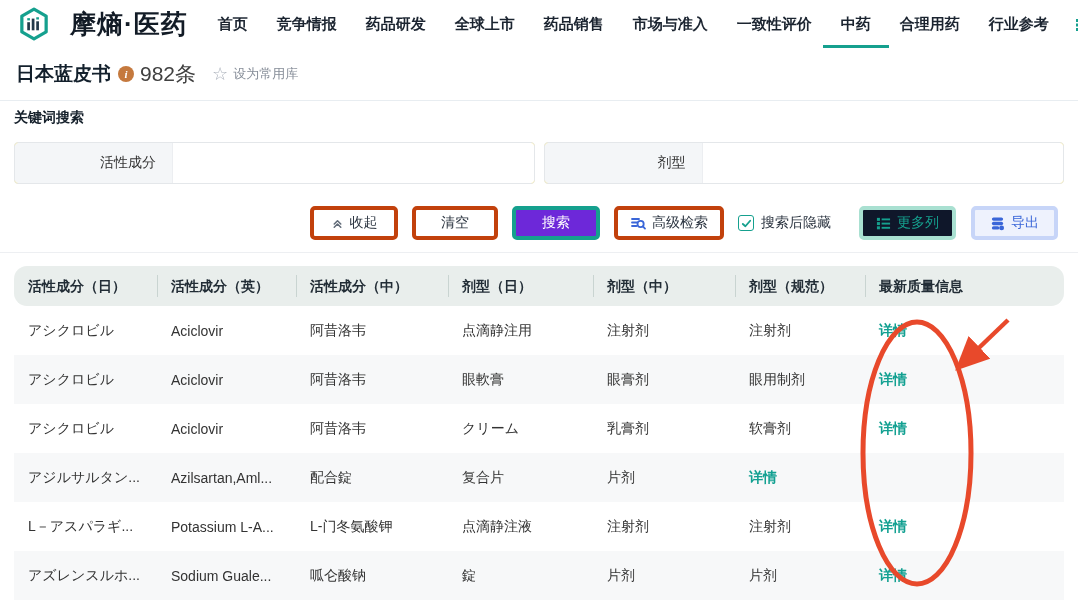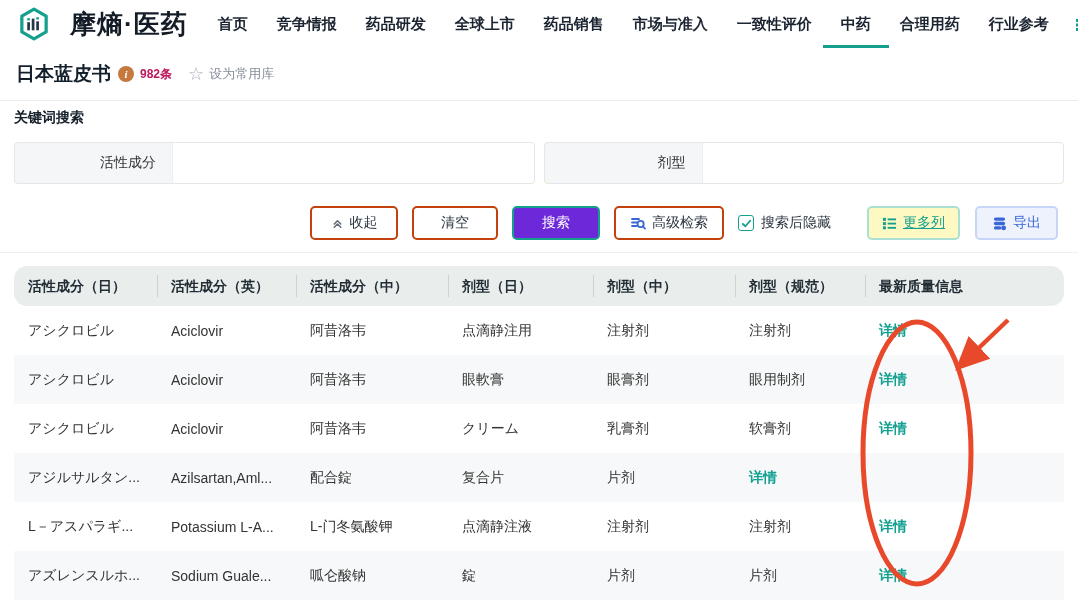--- a/index.html
+++ b/index.html
@@ -12,43 +12,43 @@
   .logo-text { font-size:26px; font-weight:bold; color:#121b26; letter-spacing:1px; white-space:nowrap; }
   .nav { display:flex; gap:29px; margin-left:30px; list-style:none; align-items:center; height:48px; }
   .nav-item { font-size:15px; font-weight:600; color:#1b2430; height:48px; line-height:48px; position:relative; cursor:pointer; white-space:nowrap; }
   .nav-item.active::after { content:""; position:absolute; left:50%; transform:translateX(-50%); bottom:0; width:66px; height:3px; background:#15a08e; }
   .nav-more { display:flex; align-items:center; gap:5px; margin-left:26px; font-size:15px; font-weight:600; color:#1b2430; cursor:pointer; }
 
   
   .titlebar { position:absolute; top:48px; left:0; right:0; height:53px; display:flex; align-items:center; padding:0 16px; border-bottom:1px solid #e8edf1; background:#fff; }
   .page-title { font-size:19px; font-weight:bold; color:#13202c; }
   .info-icon { width:16px; height:16px; border-radius:50%; background:#c5793e; color:#fff; font-family:"Liberation Serif",serif; font-style:italic; font-weight:bold; font-size:11px; display:inline-flex; align-items:center; justify-content:center; margin-left:7px; }
-  .count-badge { color:#be185d; font-size:12px; font-weight:bold; margin-left:6px; }
+  .count-badge { color:#404040; font-size:21px; font-weight:normal; margin-left:6px; }
   .star-icon { font-size:18px; color:#aab0ba; margin-left:16px; cursor:pointer; line-height:1; }
   .fav-label { font-size:13px; color:#868d98; margin-left:5px; cursor:pointer; }
 
   
   .kw-label { position:absolute; top:109px; left:14px; font-size:14px; font-weight:bold; color:#15202b; }
   .fields { position:absolute; top:142px; left:14px; right:14px; display:flex; gap:9px; }
   .field { flex:1; height:42px; border:1px solid #e4e7ea; border-radius:4px; display:flex; overflow:hidden; background:#fde047; }
   .field-label { width:158px; background:#f4f6f8; border-right:1px solid #eceef1; display:flex; align-items:center; justify-content:flex-end; padding-right:16px; font-size:14px; color:#333; flex-shrink:0; }
   .field-input { flex:1; border:none; outline:none; font-size:14px; padding:0 12px; background:#fff; font-family:inherit; }
 
   
   .btn-row { position:absolute; top:206px; left:0; right:0; height:34px; }
   .btn-left { position:absolute; left:310px; top:0; display:flex; gap:14px; align-items:center; }
   .btn-right { position:absolute; right:20px; top:0; display:flex; gap:15px; align-items:center; }
-  .btn { height:34px; border-radius:5px; border:2px solid #c2410c; background:#fff; font-size:14px; color:#2b3440; display:inline-flex; align-items:center; justify-content:center; gap:6px; cursor:pointer; font-family:inherit; white-space:nowrap; }
+  .btn { height:34px; border-radius:5px; border:4px solid #c2410c; background:#fff; font-size:14px; color:#2b3440; display:inline-flex; align-items:center; justify-content:center; gap:6px; cursor:pointer; font-family:inherit; white-space:nowrap; }
   .btn-collapse { width:88px; }
   .btn-clear { width:86px; }
   .btn-primary { width:88px; background:#6d28d9; border-color:#15a08e; color:#fff; }
   .btn-advanced { width:110px; }
   .checkbox-group { display:flex; align-items:center; gap:7px; font-size:14px; color:#2b3440; cursor:pointer; }
   .checkbox { width:16px; height:16px; border:1px solid #15a08e; border-radius:3px; background:#fff; display:flex; align-items:center; justify-content:center; }
-  .btn-mint { background:#fef9c3; border-color:#a9e0d1; color:#15a08e; padding:0 13px;text-decoration:underline; }
+  .btn-mint { background:#0f172a; border-color:#a9e0d1; color:#15a08e; padding:0 13px; }
   .btn-blue { background:#eef2fd; border-color:#c7d5f8; color:#3a66d8; padding:0 15px; }
 
   .divider { position:absolute; top:252px; left:0; right:0; height:1px; background:#edeff2; }
 
   
   .table { position:absolute; top:266px; left:14px; right:14px; }
   .t-head, .t-row { display:grid; grid-template-columns:143px 139px 152px 145px 142px 130px 1fr; align-items:center; }
   .t-head { background:#e9eeec; border-radius:13px; height:40px; }
   .t-head .cell { font-weight:bold; font-size:14px; color:#222d36; padding-left:14px; position:relative; height:40px; line-height:40px; white-space:nowrap; overflow:hidden; }
   .t-head .cell:not(:first-child)::before { content:""; position:absolute; left:0; top:9px; bottom:9px; width:1px; background:#c9d4d1; }

